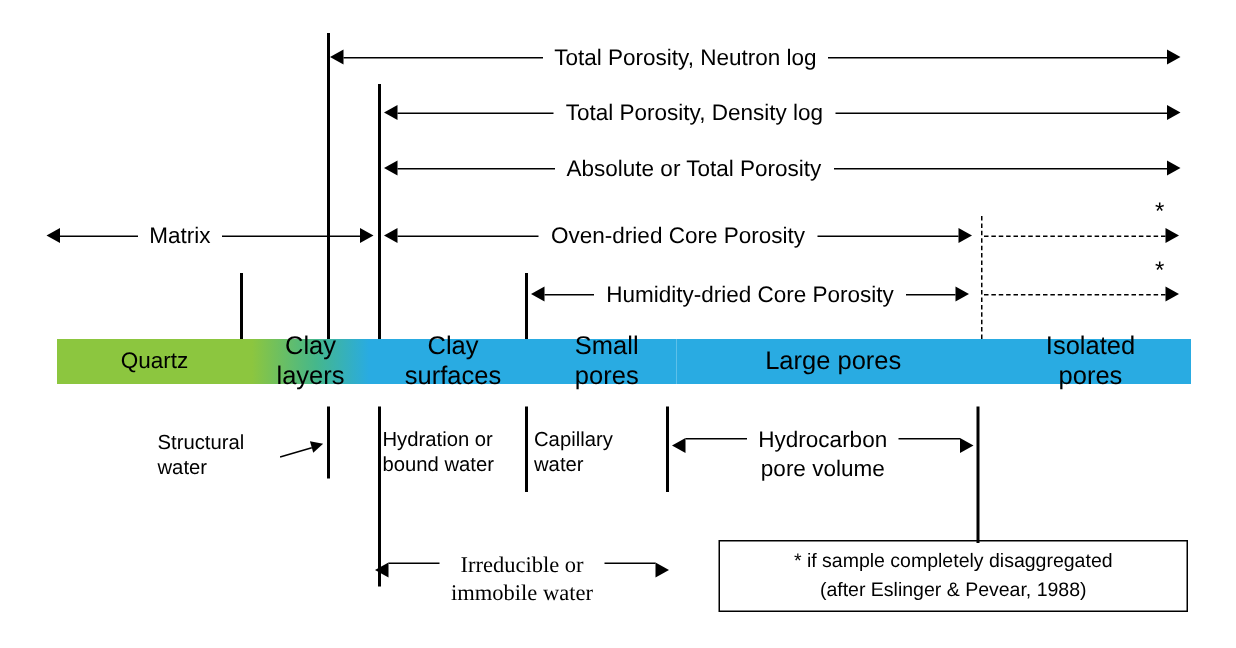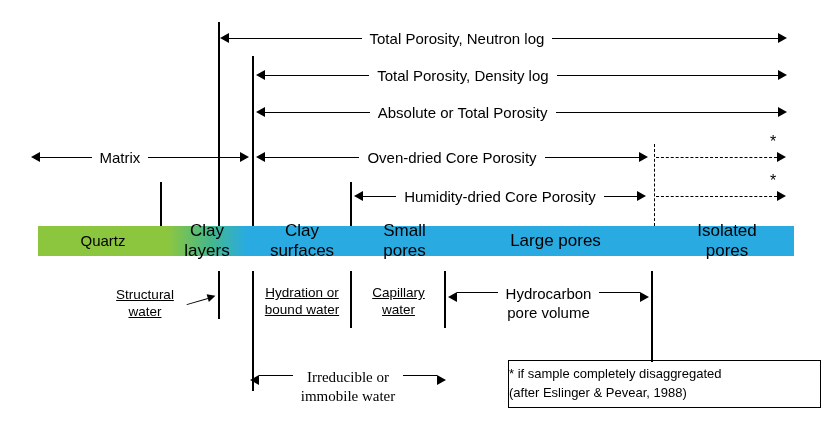--- a/index.html
+++ b/index.html
@@ -26,32 +26,32 @@
   .asterisk { position:absolute; font-size:16px; }
 
   
   .bar { position:absolute; left:38px; top:226px; width:756px; height:30px; display:flex; }
   .seg { display:flex; align-items:center; justify-content:center; text-align:center;
          font-size:17px; line-height:1.15; white-space:pre-line; }
   .seg-quartz { background:var(--green); font-size:15px; }
   .seg-clay   { background:linear-gradient(90deg, var(--green) 0%, #45b78c 55%, var(--blue) 100%); }
   .seg-blue   { background:var(--blue); }
 
-  .blabel { position:absolute; text-align:center; font-size:13.5px; line-height:1.25; white-space:pre-line;text-decoration:underline; }
+  .blabel { position:absolute; text-align:left; font-size:13.5px; line-height:1.25; white-space:pre-line; }
 
   .mini-arrow { position:absolute; display:flex; align-items:center; height:12px; transform:rotate(-16deg); }
   .mini-arrow .line { flex:1; height:0; border-top:1.5px solid #000; }
   .mini-arrow .head { width:0; height:0; border-top:4px solid transparent; border-bottom:4px solid transparent; border-left:8px solid #000; }
 
   .vshale-main { font-size:16px; }
   .vshale-sub  { font-size:11px; }
 
   .note-box { position:absolute; left:479px; top:360px; width:313px; height:48px; border:1px solid #000;
-              display:flex; flex-direction:column; justify-content:center; text-align:left;
-              font-size:13px; line-height:1.45;margin-left:29px; }
+              display:flex; flex-direction:column; justify-content:center; text-align:center;
+              font-size:13px; line-height:1.45; }
 </style>
 </head>
 <body>
 
 <div class="canvas" style="--green: #8CC63F; --blue: #29ABE2;">
 
   <div class="vline" style="left:218px; top:22px;  height:204px;"></div>
   <div class="vline" style="left:252px; top:56px;  height:170px;"></div>
   <div class="vline" style="left:160px; top:182px; height:44px;"></div>
   <div class="vline" style="left:350px; top:182px; height:44px;"></div>

